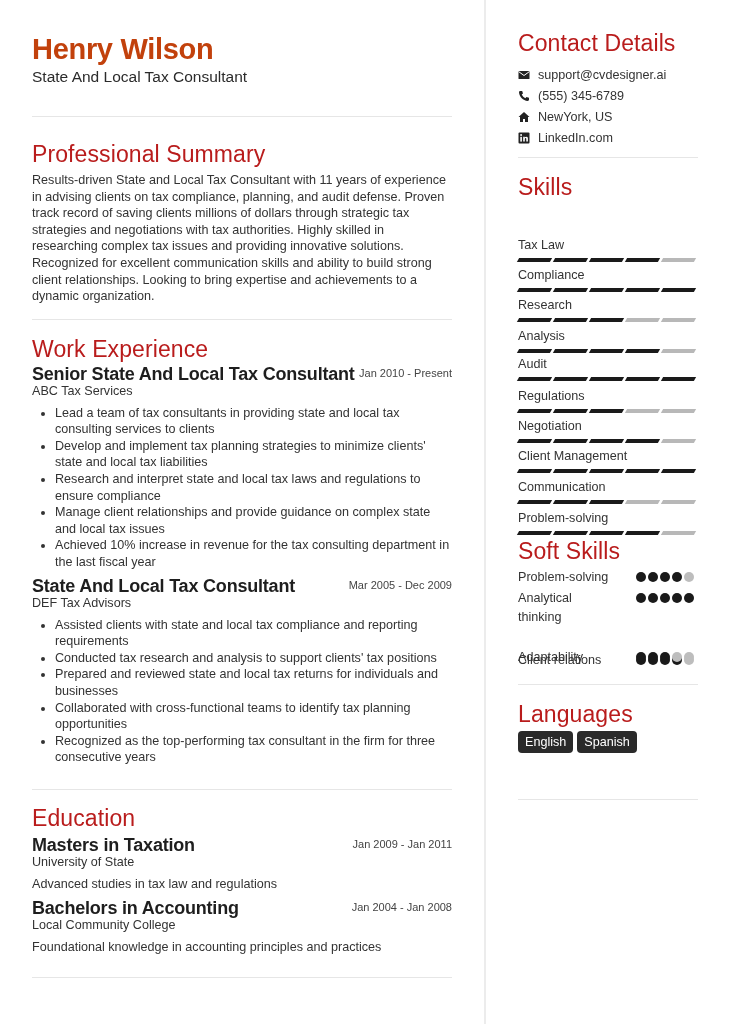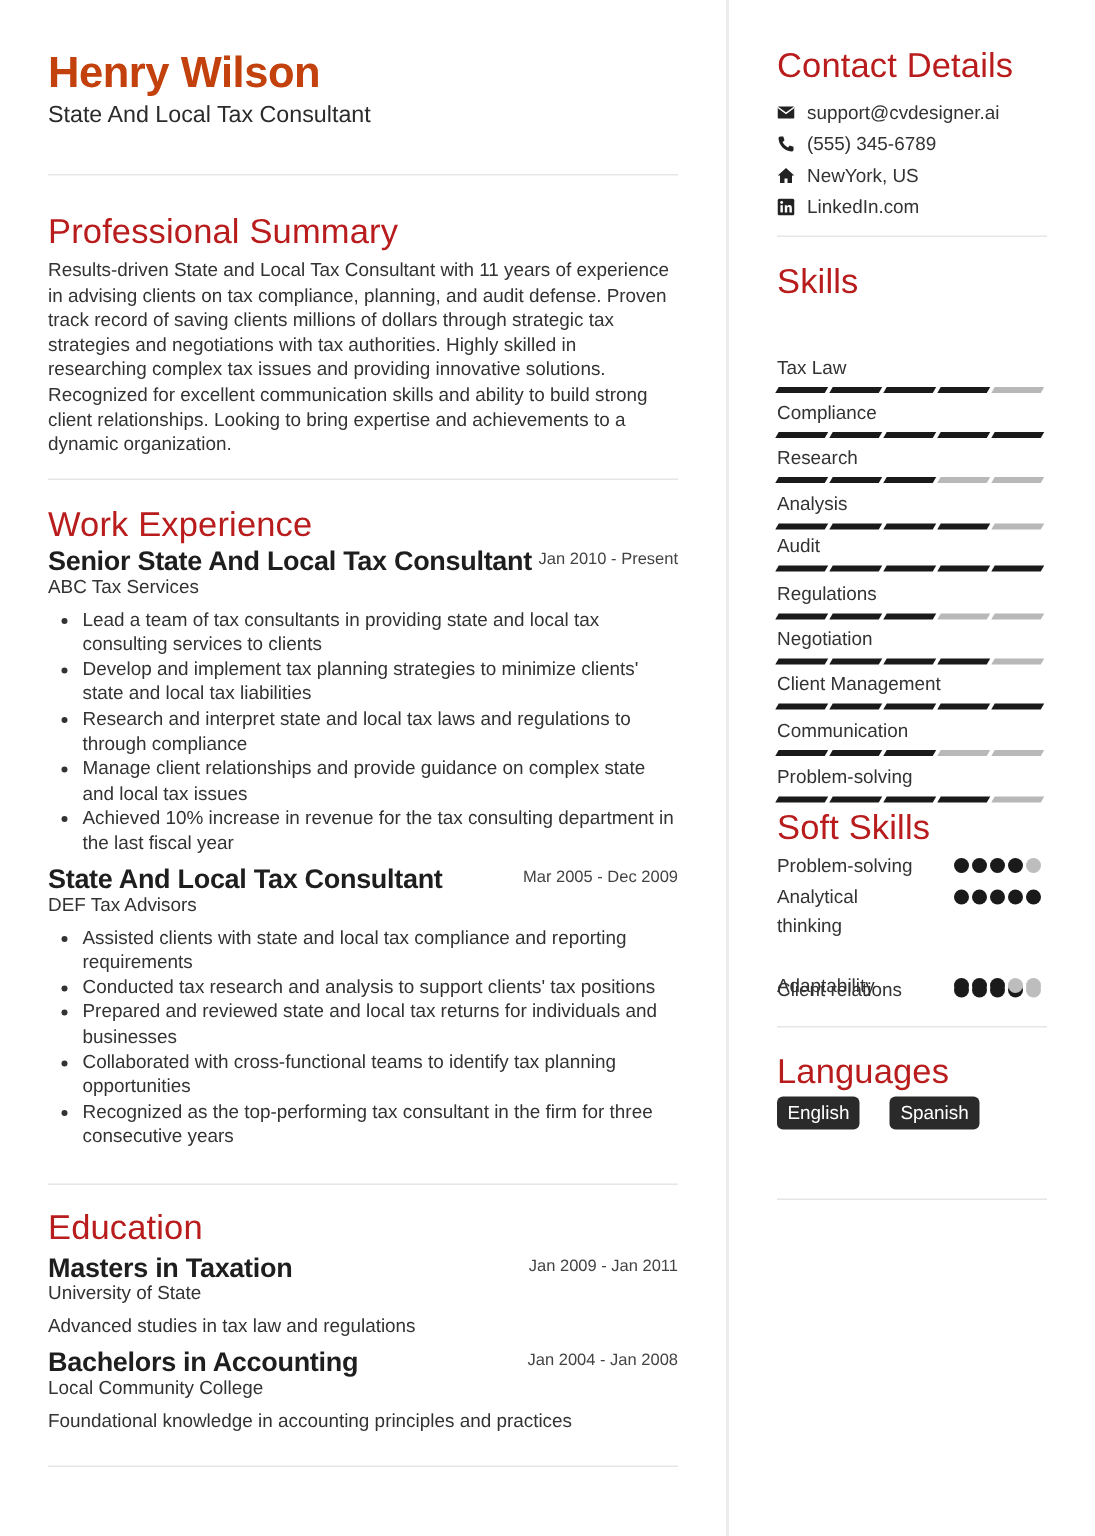--- a/index.html
+++ b/index.html
@@ -41,21 +41,21 @@
   .skill-bars { display: flex; gap: 3px; margin-top: 5px; }
   .skill-bar { width: 33px; height: 4px; transform: skewX(-30deg); background: #b8b8b8; }
   .skill-bar.on { background: #1a1a1a; }
 
   .soft { position: absolute; left: 0; width: 180px; display: flex; }
   .soft-label { width: 118px; font-size: 12.6px; color: #333; line-height: 19px; }
   .soft-dots { display: flex; gap: 2px; padding-top: 4px; }
   .dot { width: 10px; height: 10px; border-radius: 50%; background: #bdbdbd; }
   .dot.on { background: #1a1a1a; }
 
-  .langs { position: absolute; top: 731px; left: 0; display: flex; gap: 20px; }
+  .langs { position: absolute; top: 731px; left: 0; display: flex; gap: 4px; }
   .lang { background: #2a2a2a; color: #fff; font-size: 12.6px; line-height: 16px; padding: 3px 7px; border-radius: 4px; }
 </style>
 </head>
 <body>
 
 <div class="vdivider"></div>
 
 <div class="left">
   <div class="name">Henry Wilson</div>
   <div class="title">State And Local Tax Consultant</div>
@@ -69,21 +69,21 @@
 
   <div class="job" style="top:366px;">
     <div class="job-head">
       <div class="job-title">Senior State And Local Tax Consultant</div>
       <div class="job-date">Jan 2010 - Present</div>
     </div>
     <div class="job-company">ABC Tax Services</div>
     <ul class="bullets">
       <li>Lead a team of tax consultants in providing state and local tax consulting services to clients</li>
       <li>Develop and implement tax planning strategies to minimize clients' state and local tax liabilities</li>
-      <li>Research and interpret state and local tax laws and regulations to through compliance</li>
+      <li>Research and interpret state and local tax laws and regulations to ensure compliance</li>
       <li>Manage client relationships and provide guidance on complex state and local tax issues</li>
       <li>Achieved 10% increase in revenue for the tax consulting department in the last fiscal year</li>
     </ul>
   </div>
 
   <div class="job" style="top:578px;">
     <div class="job-head">
       <div class="job-title">State And Local Tax Consultant</div>
       <div class="job-date">Mar 2005 - Dec 2009</div>
     </div>

